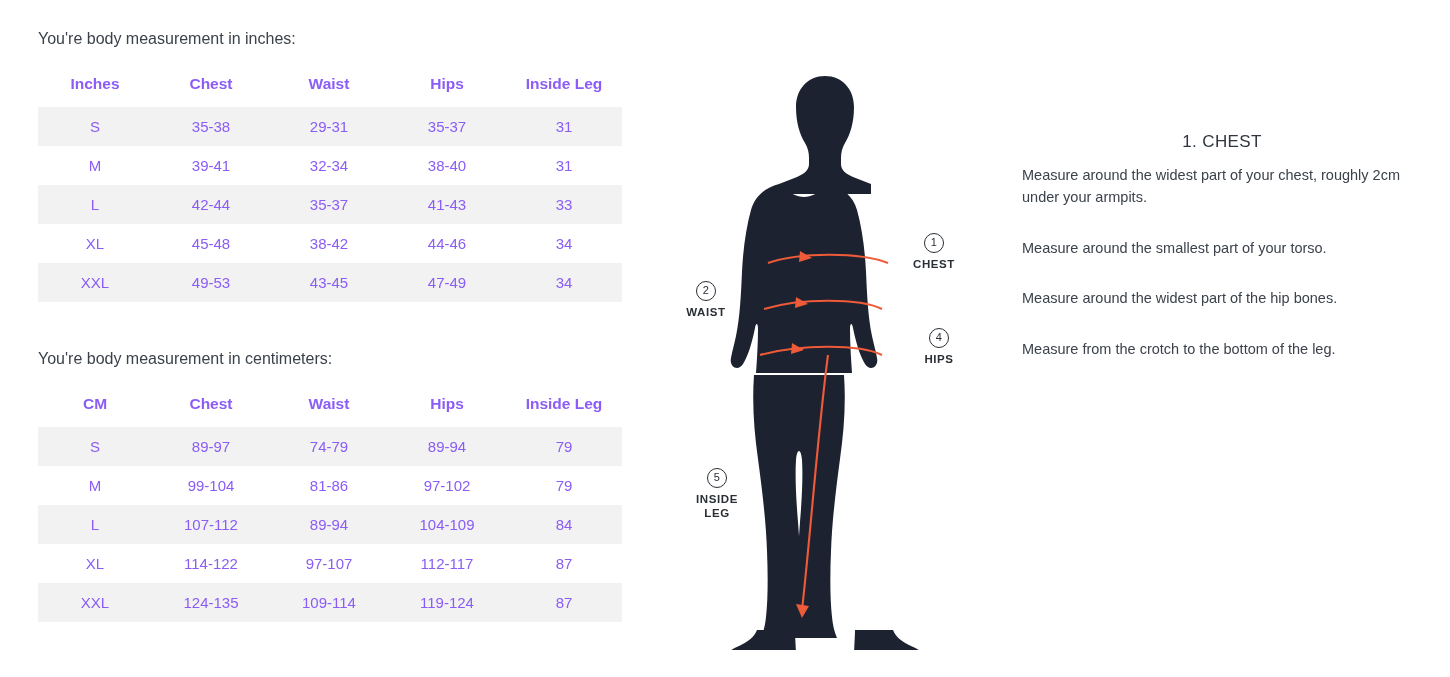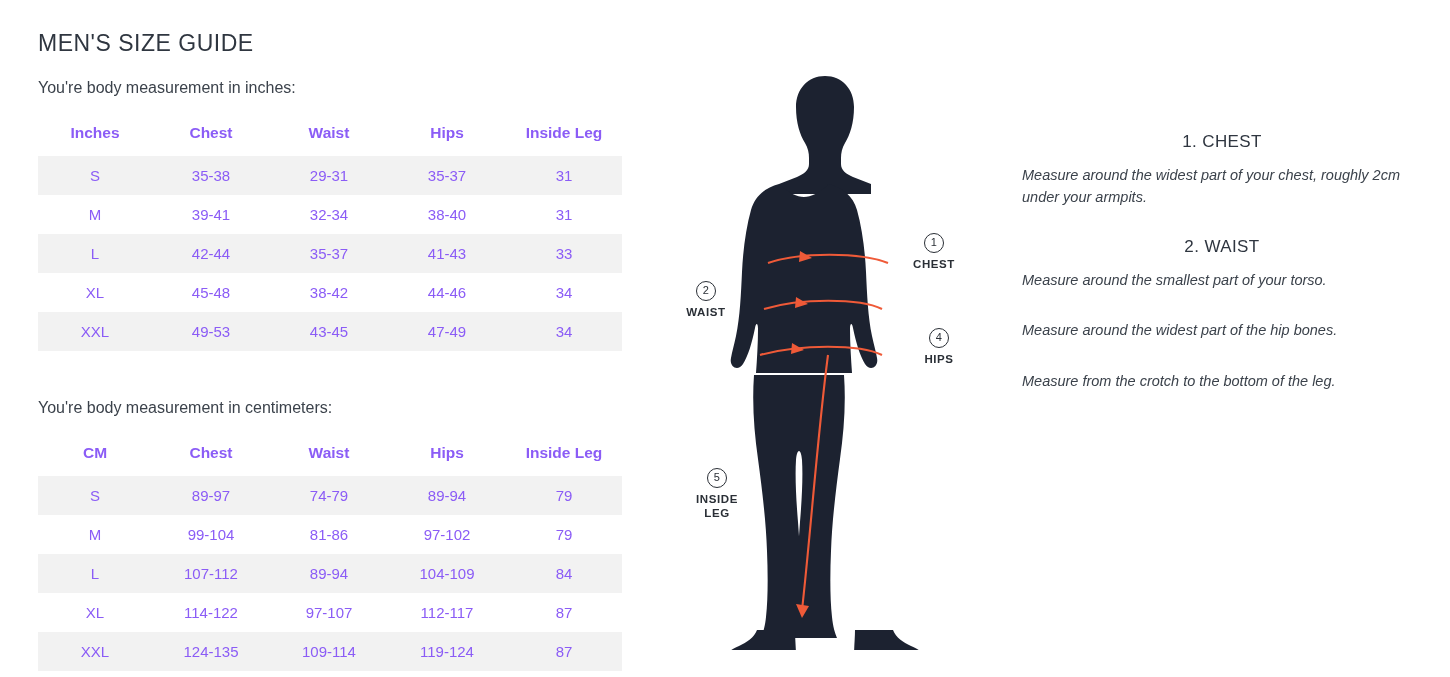--- a/index.html
+++ b/index.html
@@ -126,30 +126,28 @@
     color: #2f3640;
     margin: 0 0 12px 0;
     text-align: center;
   }
   .instr-body {
     font-size: 14.5px;
     line-height: 1.55;
     color: #3b424b;
     margin: 0;
     max-width: 390px;
-    font-style: italic;
   }
 </style>
 </head>
 <body>
 
 <div class="page">
 
   <div class="left-col">
-    <h1 class="guide-title">MEN'S SIZE GUIDE</h1>
 
     <p class="intro-text">You're body measurement in inches:</p>
 
     <table class="size-table">
       <colgroup>
           <col class="c0">
           <col class="c1">
           <col class="c2">
           <col class="c3">
           <col class="c4">
@@ -358,21 +356,20 @@
       <span>LEG</span>
     </div>
   </div>
 
   <div class="right-col">
     <div class="instr-block">
       <h2 class="instr-heading">1. CHEST</h2>
       <p class="instr-body">Measure around the widest part of your chest, roughly 2cm under your armpits.</p>
     </div>
     <div class="instr-block">
-      <h2 class="instr-heading">2. WAIST</h2>
       <p class="instr-body">Measure around the smallest part of your torso.</p>
     </div>
     <div class="instr-block">
       <p class="instr-body">Measure around the widest part of the hip bones.</p>
     </div>
     <div class="instr-block">
       <p class="instr-body">Measure from the crotch to the bottom of the leg.</p>
     </div>
   </div>
 

